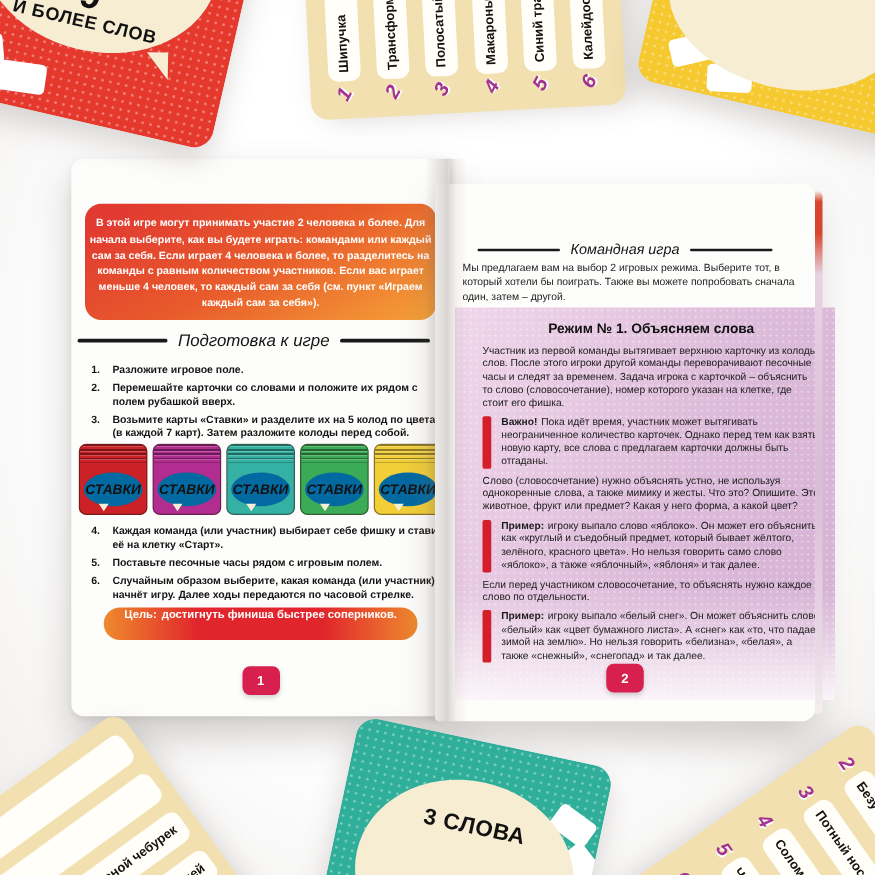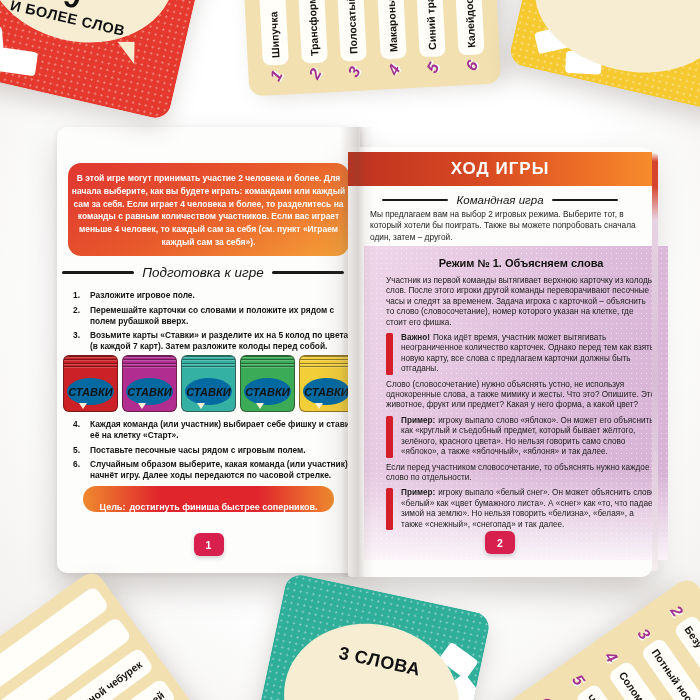--- a/index.html
+++ b/index.html
@@ -36,21 +36,21 @@
   .decks{position:absolute;left:6px;top:228px;width:291px;height:57px;display:flex;gap:4px;}
   .deck{flex:1;border-radius:6px;position:relative;overflow:hidden;border:1.5px solid rgba(40,20,10,.5);box-sizing:border-box;}
   .deck.c0{background:#cb2127}.deck.c1{background:#b12d90}.deck.c2{background:#35b1a3}.deck.c3{background:#3cab57}.deck.c4{background:#f2ce39}
   .stack{position:absolute;top:0;left:0;right:0;height:14px;
     background:repeating-linear-gradient(180deg, rgba(0,0,0,.40) 0 1.1px, rgba(255,255,255,.20) 1.1px 1.9px, transparent 1.9px 3.4px);}
   .bubble{position:absolute;left:3px;right:3px;bottom:6px;height:27px;background:#0369a1;border-radius:50%;
     display:flex;align-items:center;justify-content:center;font-weight:700;font-style:italic;font-size:11px;color:#121212;}
   .dtail{position:absolute;bottom:2px;left:15px;width:0;height:0;border-left:4px solid transparent;border-right:4px solid transparent;border-top:6px solid #f8efd7;}
   .goal{position:absolute;left:26px;top:359px;width:251px;height:26px;border-radius:13px;
     background:linear-gradient(90deg,#ef8a2e 0%,#e0262c 30%,#e0262c 70%,#ef8a2e 100%);
-    color:#fff;display:flex;align-items:flex-end;justify-content:center;gap:4px;font-size:9px;font-weight:700;}
+    color:#fff;display:flex;align-items:flex-start;justify-content:center;gap:4px;font-size:9px;font-weight:700;}
   .tab{position:absolute;left:50%;transform:translateX(-50%);width:30px;height:23px;background:#d8204e;border-radius:6px;
     color:#fff;font-weight:700;font-size:10.5px;display:flex;align-items:center;justify-content:center;box-shadow:0 2px 4px rgba(0,0,0,.18);}
   #tab-left{top:406px;}
   #tab-right{top:384px;z-index:2;}
 
   
   .banner{position:absolute;left:0;top:5px;width:100%;height:34px;
     background:linear-gradient(90deg,#bf3220 0%,#d84a22 45%,#ee7127 80%,#f68c2c 100%);
     display:flex;align-items:center;justify-content:center;color:#fff;font-weight:700;font-size:17px;letter-spacing:1px;}
   #team-head{left:34px;right:34px;top:47px;}
@@ -187,21 +187,20 @@
 
     <div class="goal">
       <span class="goal-lbl">Цель:</span>
       <span>достигнуть финиша быстрее соперников.</span>
     </div>
 
     <div class="tab" id="tab-left">1</div>
   </div>
 
   <div class="page" id="page-right">
-    <div class="banner">ХОД ИГРЫ</div>
 
     <div class="sec-head" id="team-head">
       <span class="hline"></span>
       <span class="sec-title">Командная игра</span>
       <span class="hline"></span>
     </div>
 
     <div class="rp-text">Мы предлагаем вам на выбор 2 игровых режима. Выберите тот, в который хотели бы поиграть. Также вы можете попробовать сначала один, затем – другой.</div>
 
     <div class="purple">

